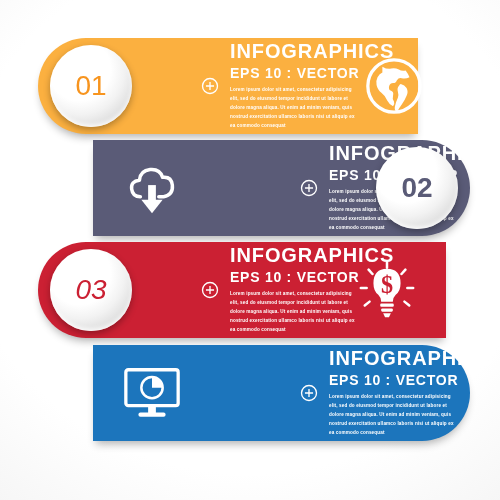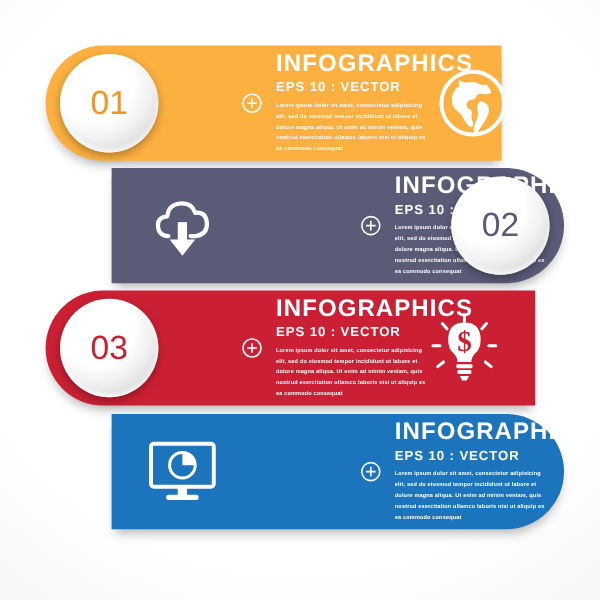--- a/index.html
+++ b/index.html
@@ -75,21 +75,21 @@
   }
   .t-title {
     font-size: 20px;
     font-weight: bold;
     letter-spacing: 0.9px;
     line-height: 1.05;
     margin: 0 0 3px 0;
     color: #ffffff;
   }
   .t-sub {
-    font-size: 11px;
+    font-size: 14px;
     font-weight: bold;
     letter-spacing: 0.75px;
     margin: 0 0 5px 0;
     color: #ffffff;
   }
   .t-body {
     font-size: 4.6px;
     font-weight: bold;
     line-height: 1.95;
     letter-spacing: 0.15px;
@@ -166,21 +166,21 @@
         <path fill="#ffffff" d="M20 12 q5 3 9 2 q4 -1 8 1 q3 2 7 1 q3 4 4 7 q-4 2 -8 1 q-3 -1 -5 2 q-1 3 -4 3 q-3 0 -4 3 q-1 4 2 5 q3 1 2 5 q-1 3 1 6 q1 3 -1 5 q-4 -2 -6 -6 q-2 -5 -6 -8 q-4 -3 -5 -8 q-1 -4 1 -8 q2 -4 5 -5 z"></path>
         <path fill="#ffffff" d="M39 30 q4 1 6 4 q2 4 0 8 q-2 5 -5 9 q-3 4 -5 8 q-3 -2 -2 -6 q1 -5 3 -9 q1 -3 0 -6 q-1 -4 1 -6 q1 -2 2 -2 z"></path>
       </svg>
     </span>
   </div>
 
   <div class="band band-2 b2">
     <div class="band-body cap-right" style="background:#5A5B77;"></div>
 
     <div class="bubble bubble-right">
-      <span class="bubble-num" style="color:#5A5B77;">02</span>
+      <span class="bubble-num" style="color:#5A5B77;font-weight:bold;">02</span>
     </div>
 
     <span class="plus-icon">
       <svg viewBox="0 0 24 24" width="18" height="18">
         <circle cx="12" cy="12" r="10" fill="none" stroke="#ffffff" stroke-width="1.8"></circle>
         <path d="M12 6.6 V17.4 M6.6 12 H17.4" stroke="#ffffff" stroke-width="1.8"></path>
       </svg>
     </span>
 
     <div class="textblock">
@@ -195,21 +195,21 @@
         <rect x="28" y="29" width="8" height="17" fill="#ffffff"></rect>
         <path fill="#ffffff" d="M21 44 H43 L32 58 Z"></path>
       </svg>
     </span>
   </div>
 
   <div class="band band-3 b3">
     <div class="band-body cap-left" style="background:#CB2033;"></div>
 
     <div class="bubble bubble-left">
-      <span class="bubble-num" style="color:#CB2033;">03</span>
+      <span class="bubble-num" style="color:#CB2033;font-style:italic;">03</span>
     </div>
 
     <span class="plus-icon">
       <svg viewBox="0 0 24 24" width="18" height="18">
         <circle cx="12" cy="12" r="10" fill="none" stroke="#ffffff" stroke-width="1.8"></circle>
         <path d="M12 6.6 V17.4 M6.6 12 H17.4" stroke="#ffffff" stroke-width="1.8"></path>
       </svg>
     </span>
 
     <div class="textblock">

